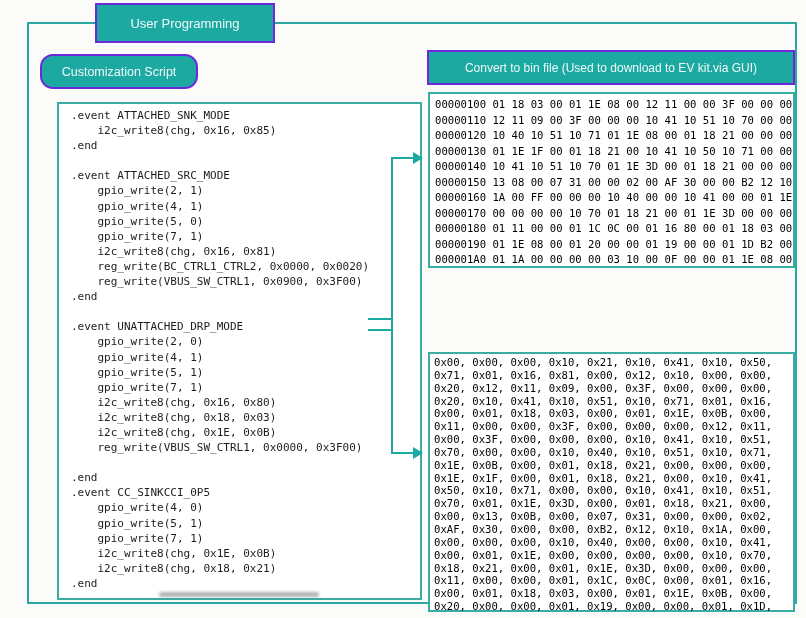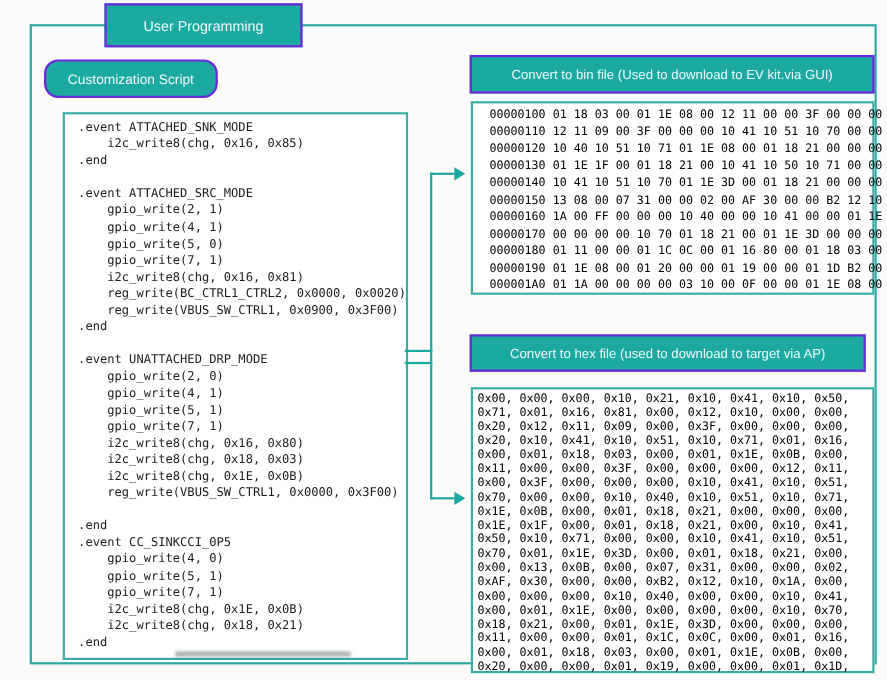--- a/index.html
+++ b/index.html
@@ -30,21 +30,21 @@
   <div class="outer-box"></div>
 
   <div class="teal-banner" style="left:95px;top:3px;width:180px;height:40px;font-size:13px;">
     <span>User Programming</span>
   </div>
 
   <div class="teal-banner" style="left:40px;top:54px;width:158px;height:35px;font-size:12.5px;border-radius:13px;">
     <span>Customization Script</span>
   </div>
 
-  <div class="white-box" style="left:57px;top:102px;width:314px;height:498px;">
+  <div class="white-box" style="left:57px;top:102px;width:365px;height:498px;">
     <pre class="code-pre">.event ATTACHED_SNK_MODE
     i2c_write8(chg, 0x16, 0x85)
 .end
 
 .event ATTACHED_SRC_MODE
     gpio_write(2, 1)
     gpio_write(4, 1)
     gpio_write(5, 0)
     gpio_write(7, 1)
     i2c_write8(chg, 0x16, 0x81)
@@ -78,37 +78,34 @@
   <div class="conn" style="left:391px;top:157px;width:2px;height:297px;"></div>
   <div class="conn" style="left:391px;top:157px;width:23px;height:2px;"></div>
   <div class="arrowhead" style="left:413px;top:152px;"></div>
   <div class="conn" style="left:391px;top:452px;width:23px;height:2px;"></div>
   <div class="arrowhead" style="left:413px;top:447px;"></div>
 
   <div class="teal-banner" style="left:427px;top:50px;width:368px;height:35px;font-size:12px;">
     <span>Convert to bin file (Used to download to EV kit.via GUI)</span>
   </div>
 
-  <div class="white-box" style="left:428px;top:92px;width:367px;height:176px;padding-left:10px;">
+  <div class="white-box" style="left:428px;top:92px;width:367px;height:176px;">
     <pre class="bin-pre">00000100 01 18 03 00 01 1E 08 00 12 11 00 00 3F 00 00 00
 00000110 12 11 09 00 3F 00 00 00 10 41 10 51 10 70 00 00
 00000120 10 40 10 51 10 71 01 1E 08 00 01 18 21 00 00 00
 00000130 01 1E 1F 00 01 18 21 00 10 41 10 50 10 71 00 00
 00000140 10 41 10 51 10 70 01 1E 3D 00 01 18 21 00 00 00
 00000150 13 08 00 07 31 00 00 02 00 AF 30 00 00 B2 12 10
 00000160 1A 00 FF 00 00 00 10 40 00 00 10 41 00 00 01 1E
 00000170 00 00 00 00 10 70 01 18 21 00 01 1E 3D 00 00 00
 00000180 01 11 00 00 01 1C 0C 00 01 16 80 00 01 18 03 00
 00000190 01 1E 08 00 01 20 00 00 01 19 00 00 01 1D B2 00
 000001A0 01 1A 00 00 00 00 03 10 00 0F 00 00 01 1E 08 00</pre>
   </div>
 
-  <div class="teal-banner" style="left:427px;top:304px;width:360px;height:34px;font-size:12px;">
-    <span>Convert to hex file (used to download to target via AP)</span>
-  </div>
 
   <div class="white-box" style="left:428px;top:352px;width:367px;height:260px;">
     <pre class="hex-pre">0x00, 0x00, 0x00, 0x10, 0x21, 0x10, 0x41, 0x10, 0x50,
 0x71, 0x01, 0x16, 0x81, 0x00, 0x12, 0x10, 0x00, 0x00,
 0x20, 0x12, 0x11, 0x09, 0x00, 0x3F, 0x00, 0x00, 0x00,
 0x20, 0x10, 0x41, 0x10, 0x51, 0x10, 0x71, 0x01, 0x16,
 0x00, 0x01, 0x18, 0x03, 0x00, 0x01, 0x1E, 0x0B, 0x00,
 0x11, 0x00, 0x00, 0x3F, 0x00, 0x00, 0x00, 0x12, 0x11,
 0x00, 0x3F, 0x00, 0x00, 0x00, 0x10, 0x41, 0x10, 0x51,
 0x70, 0x00, 0x00, 0x10, 0x40, 0x10, 0x51, 0x10, 0x71,

